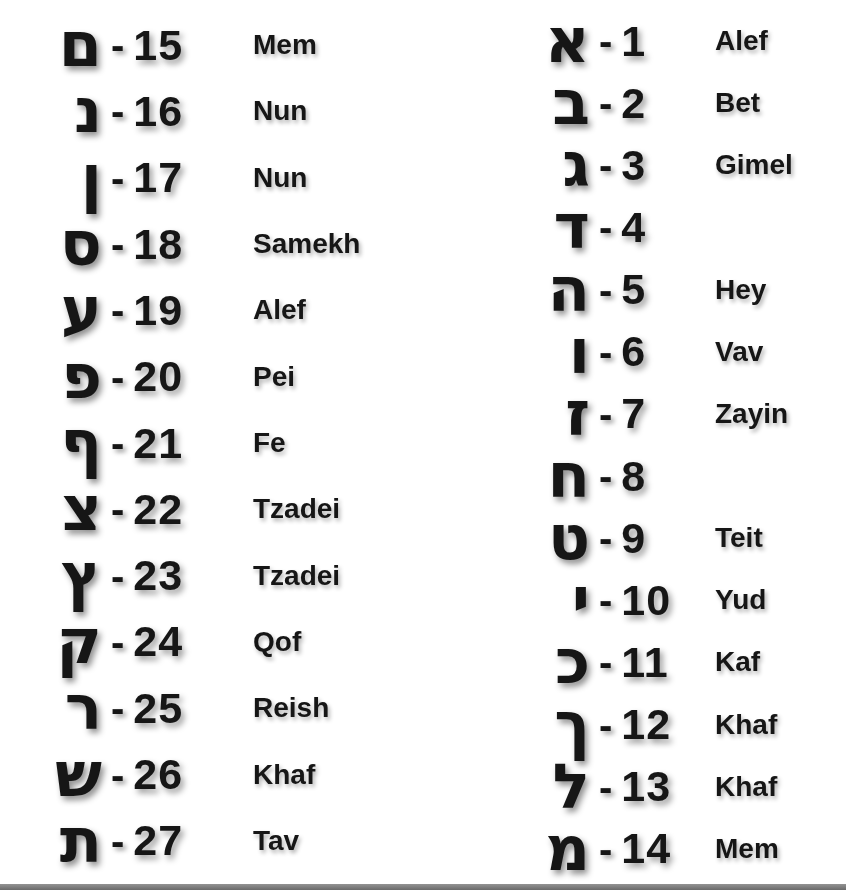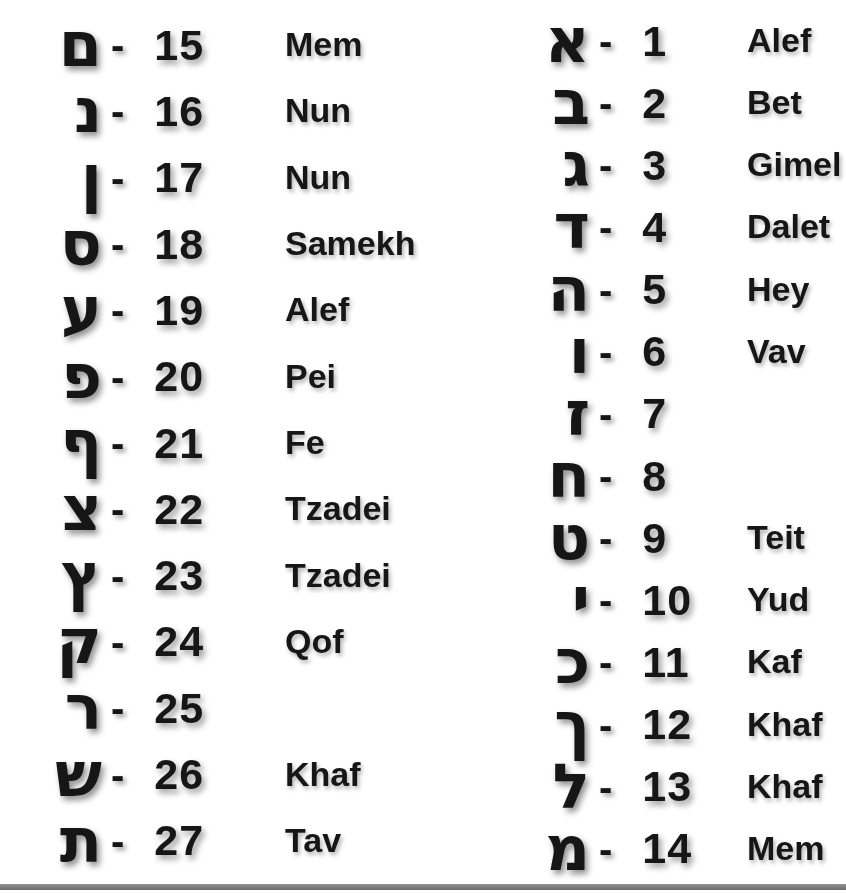--- a/index.html
+++ b/index.html
@@ -71,32 +71,30 @@
     line-height: 1;
     text-shadow: 3px 3px 5px rgba(0,0,0,0.4);
   }
   .number {
     font-size: 43px;
     font-weight: bold;
     color: var(--text);
     line-height: 1;
     letter-spacing: 1px;
     text-shadow: 3px 4px 6px rgba(0,0,0,0.4);
-    margin-left: 21px;
   }
   .name {
     position: absolute;
     top: 50%;
     transform: translateY(-50%);
-    font-size: 34px;
+    font-size: 28px;
     font-weight: bold;
     color: var(--text);
     line-height: 1.1;
     text-shadow: 2px 3px 4px rgba(0,0,0,0.3);
-    margin-left: 32px;
   }
   .column.left  .name { left: 233px; }
   .column.right .name { left: 275px; }
   .bottom-bar {
     position: absolute;
     left: 0;
     top: 884px;
     width: 846px;
     height: 6px;
     background: linear-gradient(to bottom, #939393, var(--bottom-bar), #6a6a6a);
@@ -208,20 +206,21 @@
     <span class="name">Qof</span>
   </div>
       <div class="row">
     <div class="letter-cell">
       <span class="letter">ר</span>
     </div>
     <div class="dashnum-cell">
       <span class="dash">-</span>
       <span class="number">25</span>
     </div>
+    <span class="name">Reish</span>
   </div>
       <div class="row">
     <div class="letter-cell">
       <span class="letter">ש</span>
     </div>
     <div class="dashnum-cell">
       <span class="dash">-</span>
       <span class="number">26</span>
     </div>
     <span class="name">Khaf</span>
@@ -269,21 +268,20 @@
     <span class="name">Gimel</span>
   </div>
       <div class="row">
     <div class="letter-cell">
       <span class="letter">ד</span>
     </div>
     <div class="dashnum-cell">
       <span class="dash">-</span>
       <span class="number">4</span>
     </div>
-    <span class="name">Dalet</span>
   </div>
       <div class="row">
     <div class="letter-cell">
       <span class="letter">ה</span>
     </div>
     <div class="dashnum-cell">
       <span class="dash">-</span>
       <span class="number">5</span>
     </div>
     <span class="name">Hey</span>
@@ -299,20 +297,21 @@
     <span class="name">Vav</span>
   </div>
       <div class="row">
     <div class="letter-cell">
       <span class="letter">ז</span>
     </div>
     <div class="dashnum-cell">
       <span class="dash">-</span>
       <span class="number">7</span>
     </div>
+    <span class="name">Zayin</span>
   </div>
       <div class="row">
     <div class="letter-cell">
       <span class="letter">ח</span>
     </div>
     <div class="dashnum-cell">
       <span class="dash">-</span>
       <span class="number">8</span>
     </div>
   </div>

